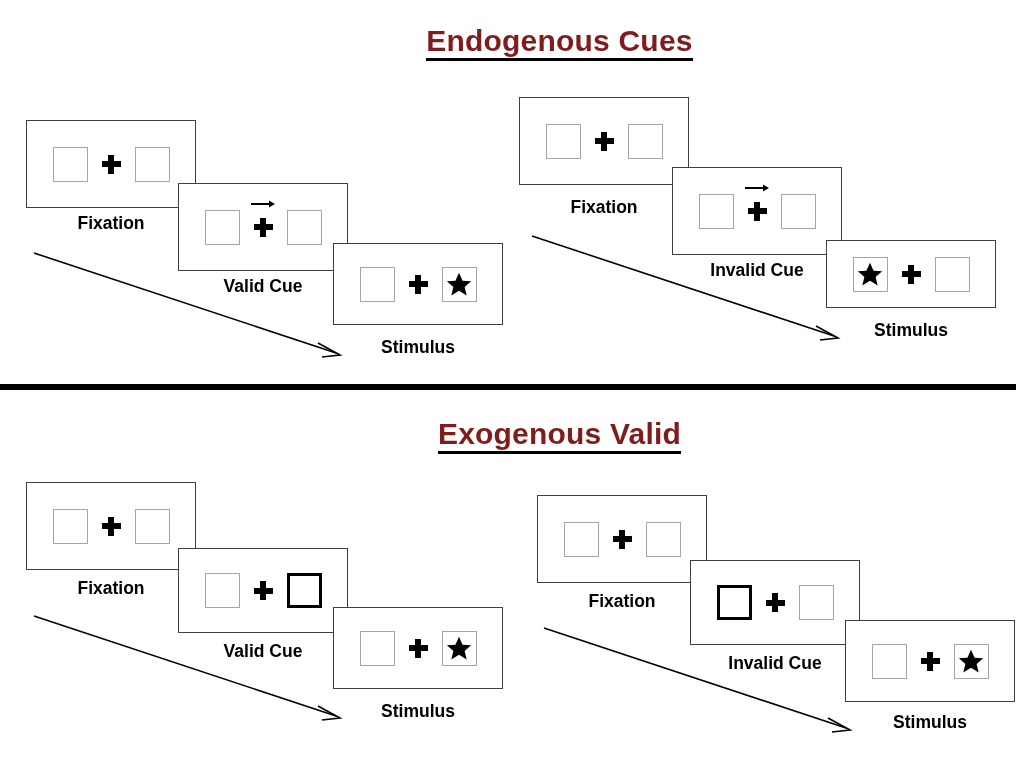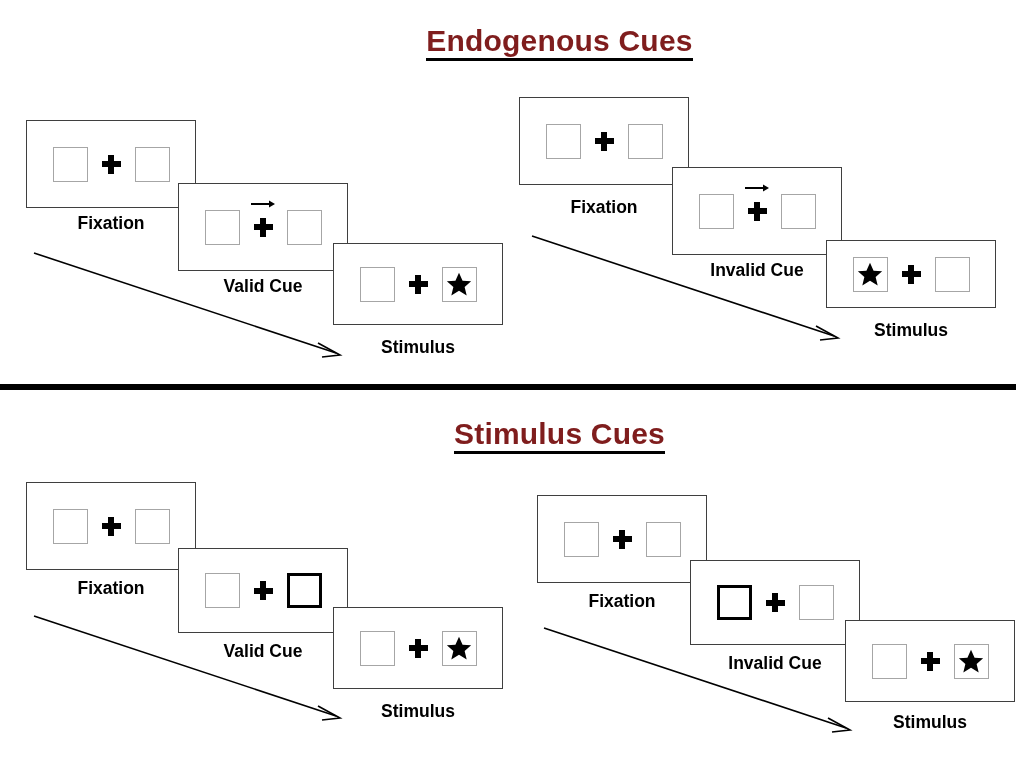--- a/index.html
+++ b/index.html
@@ -206,21 +206,21 @@
 <div class="panel-label" style="left:826px; top:320px; width:170px; text-align:center; z-index:9;">Stimulus</div>
 
 <svg class="time-arrow" style="left:528px; top:228px; width:320px; height:120px; z-index:3;" viewBox="0 0 320 120">
   <line x1="4" y1="8" x2="306" y2="108" stroke="#000" stroke-width="1.6"></line>
   <polyline points="288,98 310,110 292,112" fill="none" stroke="#000" stroke-width="1.6"></polyline>
 </svg>
 
 <div class="divider" style="top:384px;"></div>
 
 <div class="section-title" style="top:417px;">
-  <span>Stimulus Cues</span>
+  <span>Exogenous Valid</span>
 </div>
 
 <div class="panel" style="left:26px; top:482px; width:170px; height:88px; z-index:6;">
   <div class="panel-inner">
     <div class="box"></div>
     <div class="plus"></div>
     <div class="box"></div>
   </div>
 </div>
 <div class="panel-label" style="left:26px; top:578px; width:170px; text-align:center; z-index:9;">Fixation</div>

